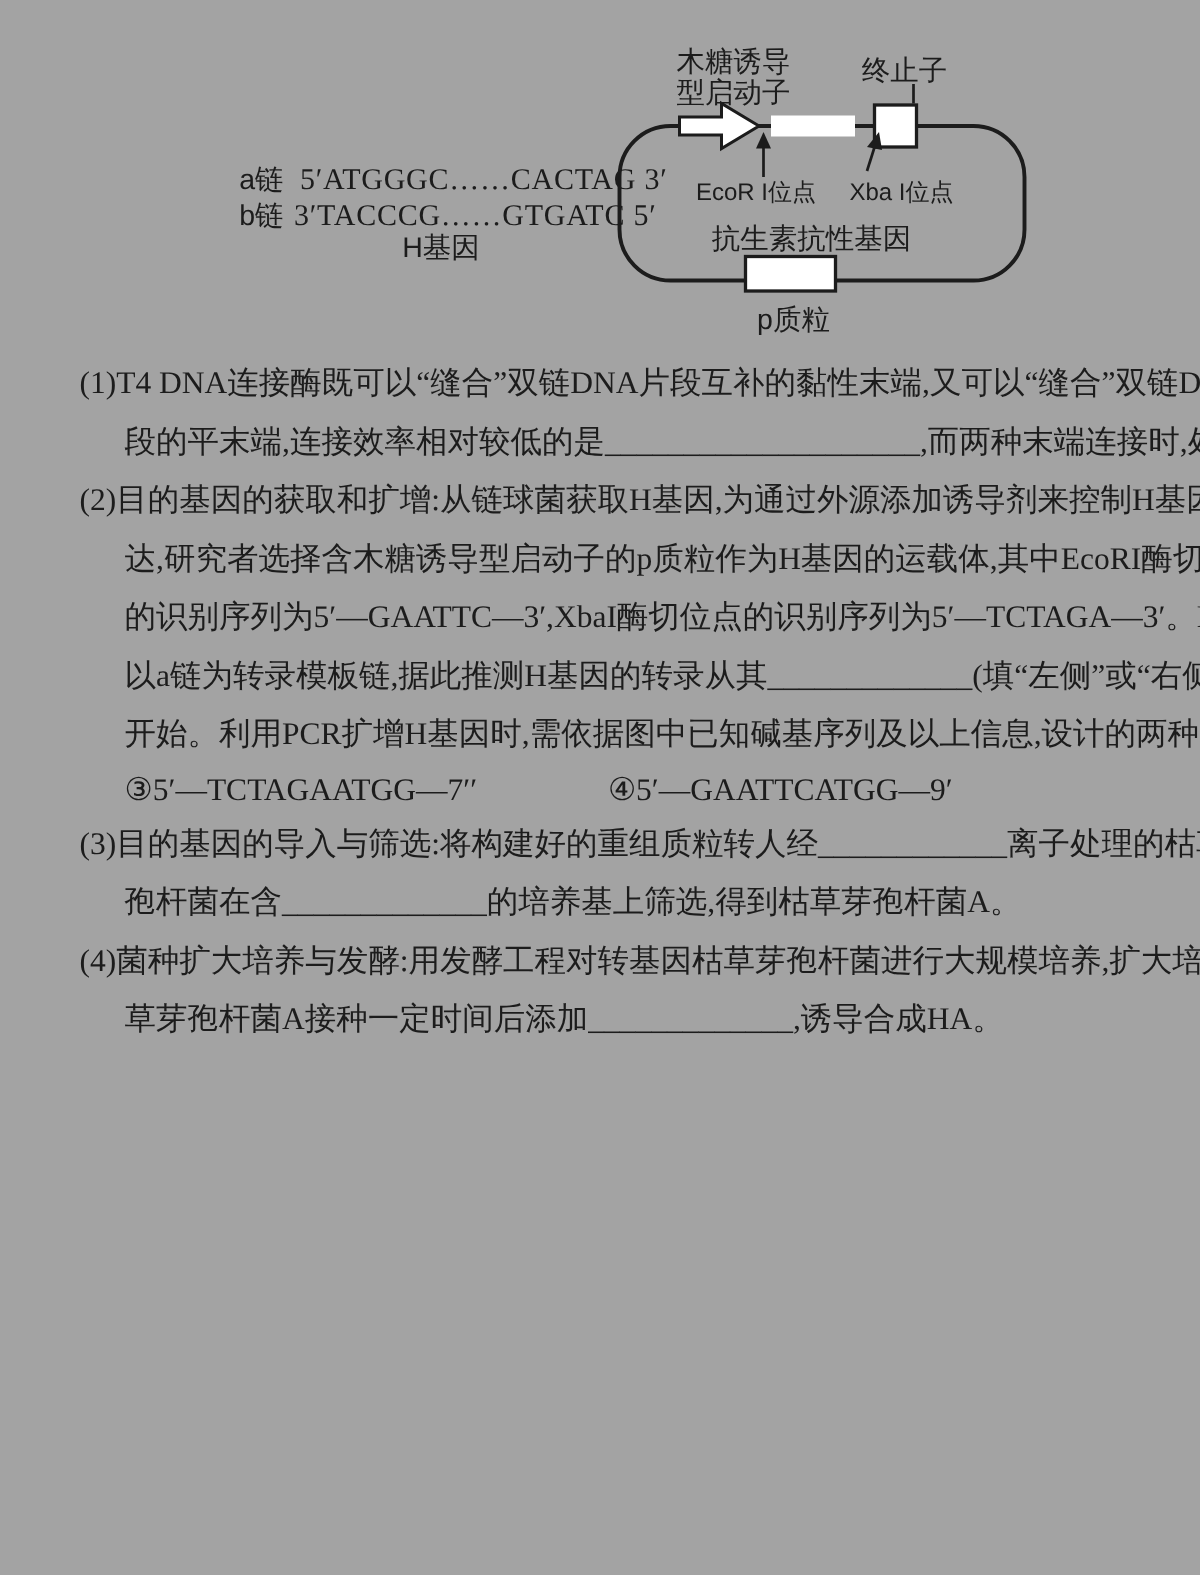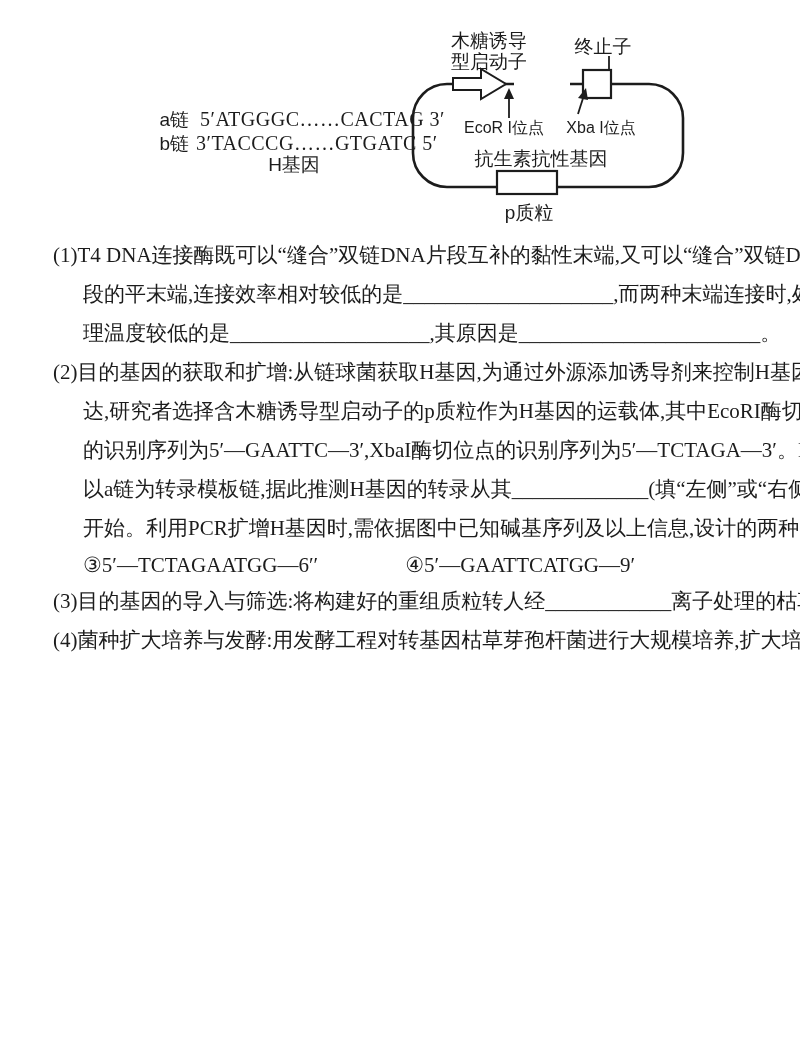--- a/index.html
+++ b/index.html
@@ -1,18 +1,18 @@
 <!DOCTYPE html>
 <html><head>
 <meta charset="utf-8">
 <style>
   html,body{margin:0;padding:0;background:#e8e8e8;}
   .page{
     position:relative;width:800px;height:1050px;margin:0 auto;
-    background:#ffffff;overflow:hidden;color:#1c1c1c;
+    background:#a3a3a3;overflow:hidden;color:#1c1c1c;
     font-family:"Liberation Serif", serif;
   }
   .diagram-svg{position:absolute;left:0;top:0;}
   .cjk{font-family:"Liberation Sans", sans-serif;}
   .seq{font-family:"Liberation Serif", serif;letter-spacing:0.5px;}
   .body-text{
     position:absolute;left:53px;top:236px;width:724px;
     font-size:21px;line-height:39px;white-space:nowrap;
   }
   .para{margin:0;padding:0;}
@@ -59,37 +59,38 @@
     <text class="cjk" x="189" y="150" font-size="19" text-anchor="end" fill="#1c1c1c">b链</text>
     <text class="seq" x="196" y="150" font-size="20" text-anchor="start" fill="#1c1c1c">3′TACCCG……GTGATC 5′</text>
     <text class="cjk" x="294" y="171" font-size="19" text-anchor="middle" fill="#1c1c1c">H基因</text>
   </svg>
 
   <div class="body-text">
 
     <div class="para">
       <div class="line">(1)T4 DNA连接酶既可以“缝合”双链DNA片段互补的黏性末端,又可以“缝合”双链DNA片</div>
       <div class="line cont">段的平末端,连接效率相对较低的是____________________,而两种末端连接时,处</div>
-      <div class="line cont">理温度较低的是___________________,其原因是_______________________。</div>
     </div>
 
     <div class="para">
       <div class="line">(2)目的基因的获取和扩增:从链球菌获取H基因,为通过外源添加诱导剂来控制H基因的表</div>
       <div class="line cont">达,研究者选择含木糖诱导型启动子的p质粒作为H基因的运载体,其中EcoRI酶切位点</div>
       <div class="line cont">的识别序列为5′—GAATTC—3′,XbaI酶切位点的识别序列为5′—TCTAGA—3′。H基因</div>
       <div class="line cont">以a链为转录模板链,据此推测H基因的转录从其_____________(填“左侧”或“右侧”)</div>
       <div class="line cont">开始。利用PCR扩增H基因时,需依据图中已知碱基序列及以上信息,设计的两种引物碱</div>
       <div class="opt-row">
-        <span class="opt first-col">③5′—TCTAGAATGG—6′′</span>
+        <span class="opt first-col">③5′—TCTAGAATGG—7′′</span>
         <span class="opt">④5′—GAATTCATGG—9′</span>
       </div>
     </div>
 
     <div class="para">
       <div class="line">(3)目的基因的导入与筛选:将构建好的重组质粒转人经____________离子处理的枯草芽</div>
+      <div class="line cont">孢杆菌在含_____________的培养基上筛选,得到枯草芽孢杆菌A。</div>
     </div>
 
     <div class="para">
       <div class="line">(4)菌种扩大培养与发酵:用发酵工程对转基因枯草芽孢杆菌进行大规模培养,扩大培养的枯</div>
+      <div class="line cont">草芽孢杆菌A接种一定时间后添加_____________,诱导合成HA。</div>
     </div>
 
   </div>
 </div>
 
 </body></html>

